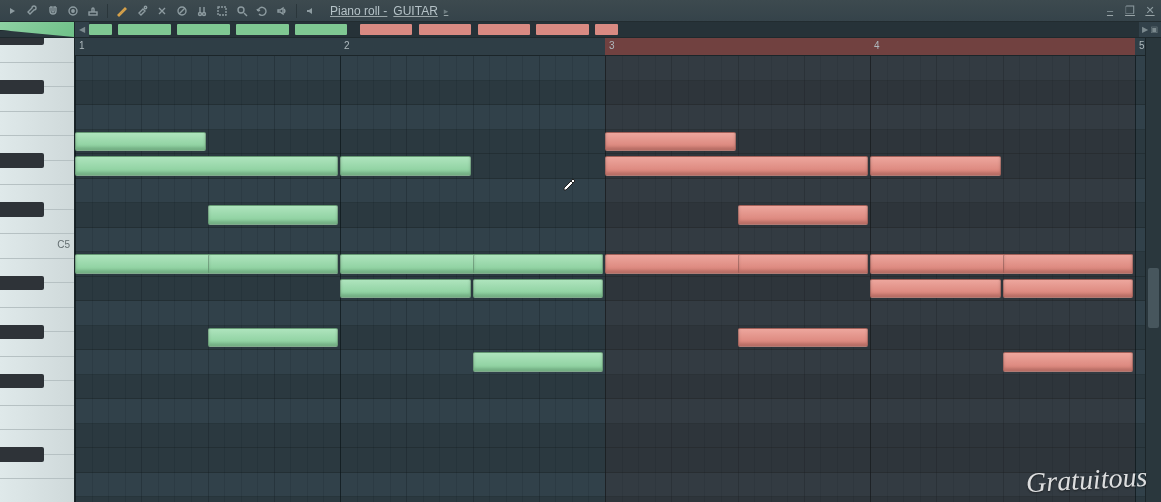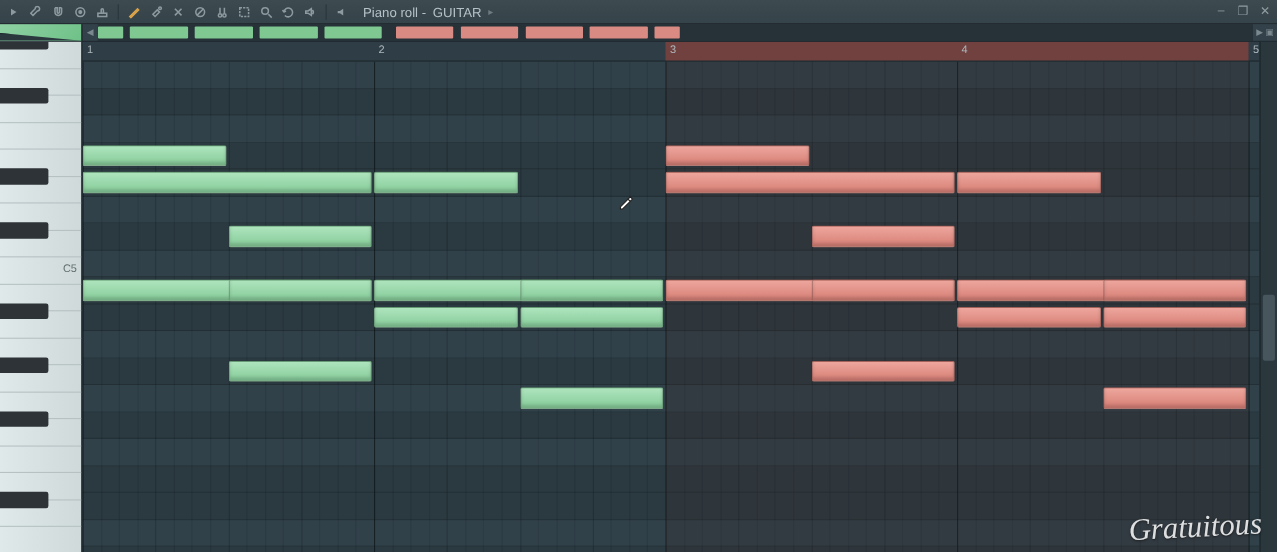--- a/index.html
+++ b/index.html
@@ -17,20 +17,21 @@
 
   
   .toolbar {
     height: 22px;
     background: linear-gradient(#3d4a4f, #35434a);
     border-bottom: 1px solid #222c30;
     display: flex;
     align-items: center;
     padding: 0 4px;
     gap: 2px;
+    text-decoration: underline;
   }
   .tb-btn {
     width: 18px; height: 18px;
     display: flex; align-items: center; justify-content: center;
     color: #8d9ba0;
     position: relative;
   }
   .tb-btn svg { stroke: currentColor; fill: none; stroke-width: 1.4; }
   .tb-btn.accent { color: #d8a24a; }
   .tb-sep {

